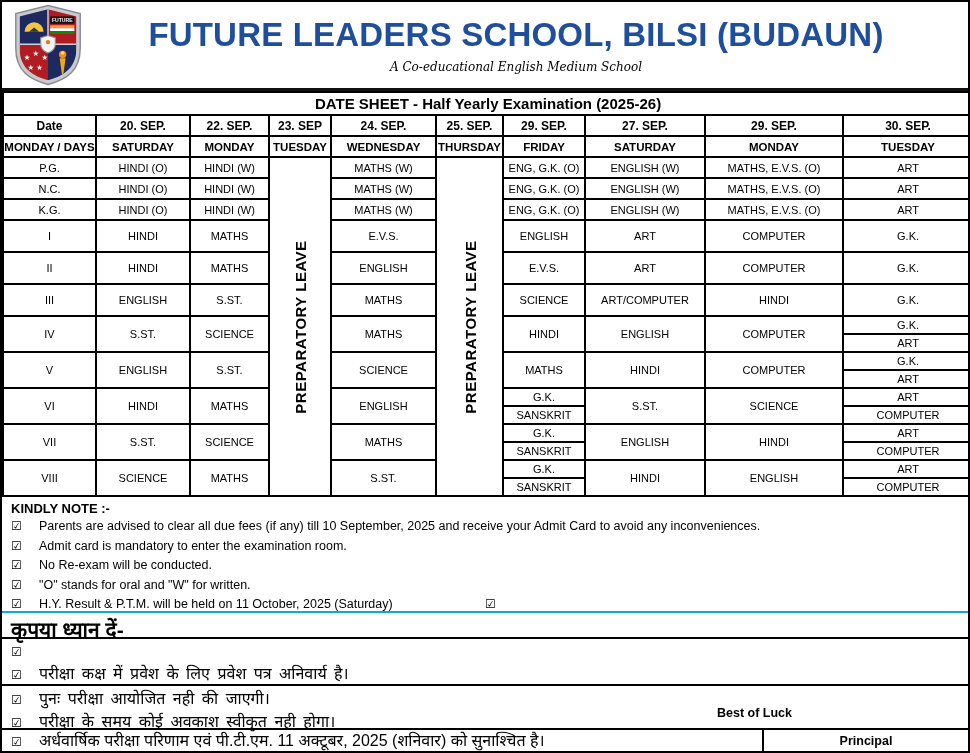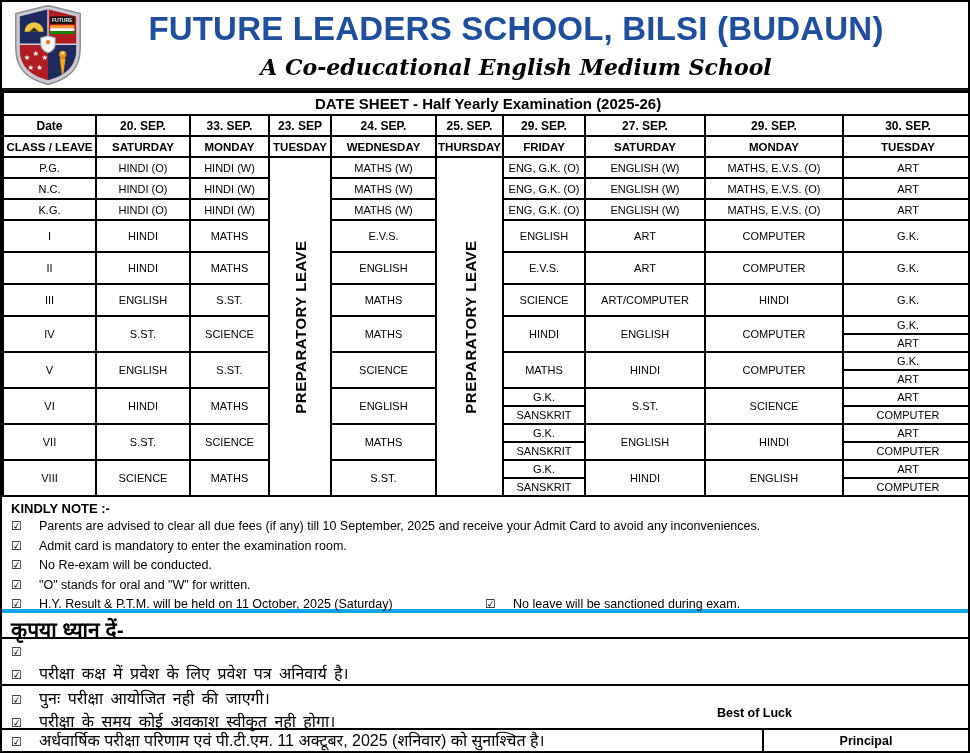--- a/index.html
+++ b/index.html
@@ -6,39 +6,39 @@
   .page{
     width:970px;height:753px;margin:0 auto;background:#fff;
     border:2px solid #000;box-sizing:border-box;overflow:hidden;
     font-family:"Liberation Sans","DejaVu Sans",sans-serif;color:#000;
   }
   
   .hdr{display:flex;align-items:center;height:86px;border-bottom:3px solid #111;}
   .logo-wrap{width:92px;flex:none;display:flex;justify-content:center;}
   .titles{flex:1;text-align:center;padding-right:30px;}
   .school-name{font-size:33px;font-weight:bold;color:#1f4e9c;margin:0 0 7px 0;line-height:36px;letter-spacing:.2px;}
-  .tagline{font-family:"DejaVu Serif","Liberation Serif",serif;font-style:italic;font-weight:bold;font-size:22px;}
+  .tagline{font-family:"DejaVu Serif","Liberation Serif",serif;font-style:italic;font-weight:normal;font-size:12px;}
   
   table.sheet{border-collapse:collapse;table-layout:fixed;width:970px;}
   table.sheet td{border:2px solid #000;text-align:center;vertical-align:middle;padding:0;font-size:11px;overflow:hidden;}
   tr.r-title td{font-size:15px;font-weight:bold;height:21px;}
   tr.r-dates td{font-weight:bold;font-size:12px;height:19px;}
   tr.r-days  td{font-weight:bold;font-size:11.5px;height:19px;}
   tr.sm{height:21px;}
   tr.lg{height:32px;}
   td.leave{position:relative;}
   td.leave span{
     position:absolute;left:50%;top:50%;
     transform:translate(-50%,-50%) rotate(-90deg);
     white-space:nowrap;font-weight:bold;font-size:15px;letter-spacing:.5px;
   }
   td.split div{height:16px;line-height:16px;}
   td.split div + div{border-top:2px solid #000;}
   
-  .notes{height:116px;border-bottom:4px solid #0ea5e9;box-sizing:border-box;padding:3px 9px 0 9px;}
+  .notes{height:116px;border-bottom:2px solid #0ea5e9;box-sizing:border-box;padding:3px 9px 0 9px;}
   .notes-head{font-weight:bold;font-size:13px;line-height:17px;}
   .note-line{display:flex;align-items:baseline;font-size:12.5px;line-height:19.5px;}
   .cb{width:28px;flex:none;font-size:12px;font-weight:bold;}
   .note-left{width:446px;flex:none;}
   
   .hd-head{height:26px;border-bottom:2px solid #000;box-sizing:border-box;font-size:21px;font-weight:bold;padding:2px 9px 0 9px;}
   .hd-block1{height:47px;border-bottom:2px solid #000;box-sizing:border-box;padding:2px 9px 0 9px;}
   .hd-line{display:flex;align-items:baseline;font-size:16px;line-height:22px;}
   .hd-line .txt{word-spacing:3px;}
   .hd-block2{height:42px;box-sizing:border-box;position:relative;padding:2px 9px 0 9px;}
@@ -118,31 +118,31 @@
         <col style="width:138px">
         <col style="width:130px">
     </colgroup>
     <tbody>
       <tr class="r-title">
         <td colspan="10">DATE SHEET - Half Yearly Examination (2025-26)</td>
       </tr>
       <tr class="r-dates">
         <td>Date</td>
         <td>20. SEP.</td>
-        <td>33. SEP.</td>
+        <td>22. SEP.</td>
         <td>23. SEP</td>
         <td>24. SEP.</td>
         <td>25. SEP.</td>
         <td>29. SEP.</td>
         <td>27. SEP.</td>
         <td>29. SEP.</td>
         <td>30. SEP.</td>
       </tr>
       <tr class="r-days">
-        <td>CLASS / LEAVE</td>
+        <td>MONDAY / DAYS</td>
         <td>SATURDAY</td>
         <td>MONDAY</td>
         <td>TUESDAY</td>
         <td>WEDNESDAY</td>
         <td>THURSDAY</td>
         <td>FRIDAY</td>
         <td>SATURDAY</td>
         <td>MONDAY</td>
         <td>TUESDAY</td>
       </tr>
@@ -304,21 +304,20 @@
       <span>No Re-exam will be conducted.</span>
     </div>
     <div class="note-line">
       <span class="cb">☑</span>
       <span>"O" stands for oral and "W" for written.</span>
     </div>
     <div class="note-line">
       <span class="cb">☑</span>
       <span class="note-left">H.Y. Result &amp; P.T.M. will be held on 11 October, 2025 (Saturday)</span>
       <span class="cb">☑</span>
-      <span>No leave will be sanctioned during exam.</span>
     </div>
   </div>
 
   <div class="hd-head">कृपया ध्यान दें-</div>
 
   <div class="hd-block1">
     <div class="hd-line">
       <span class="cb">☑</span>
     </div>
     <div class="hd-line">

